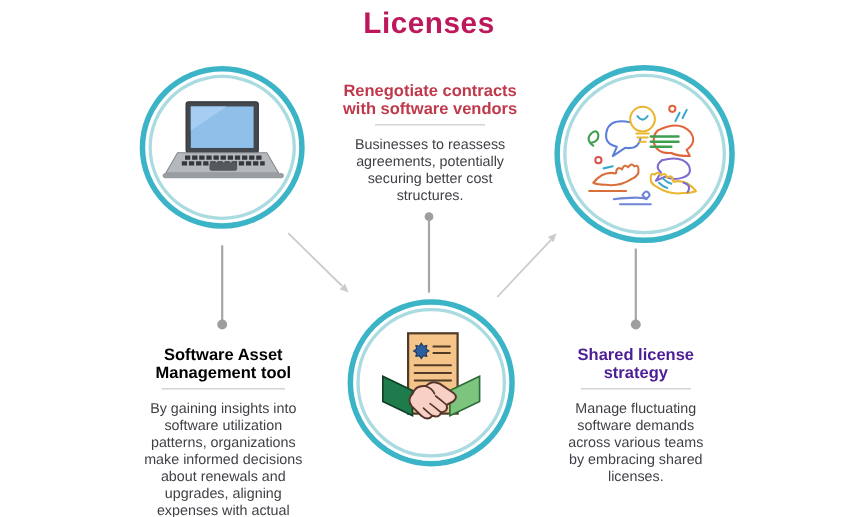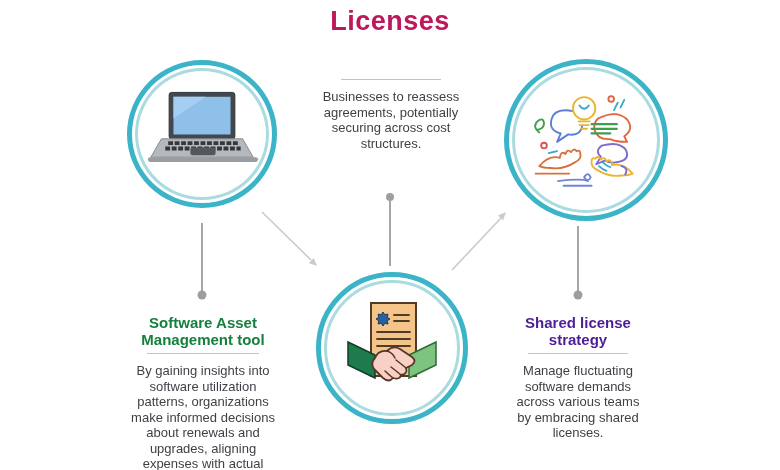--- a/index.html
+++ b/index.html
@@ -24,21 +24,21 @@
     content:"";position:absolute;inset:3px;border-radius:50%;
     border:3px solid #a9dbe1;
   }
   .ring svg{position:relative;z-index:1;}
   
   .section{position:absolute;text-align:center;}
   .heading{
     font-size:15px;font-weight:700;line-height:17px;white-space:pre-line;margin:0;
   }
   .heading.red{color:#c0394b;}
-  .heading.purple{color:#15803d;}
+  .heading.purple{color:#000000;}
   .heading.green{color:#4c1d95;}
   .rule{height:0;border-top:1px solid #c4c4c4;margin:5px auto 0 auto;}
   .body{
     font-size:13px;line-height:15.5px;color:#3f3f46;white-space:pre-line;
     margin:9px auto 0 auto;
   }
   svg{display:block;}
 </style>
 </head>
 <body>
@@ -114,24 +114,26 @@
         <path d="M52 17 H67 M52 23 H67 M35 34 H68 M35 41 H68 M35 48 H68" stroke="#4f3b28" stroke-width="1.8" stroke-linecap="round"></path>
         <polygon points="6,44 33,57 33,80 6,67" fill="#1e7b4c" stroke="#0f3d26" stroke-width="1.5"></polygon>
         <polygon points="94,44 67,57 67,80 94,67" fill="#7dc57e" stroke="#2f6b39" stroke-width="1.5"></polygon>
         <path d="M33 60 Q36 52 45 53 Q51 47 58 51 L70 59 Q75 63 70 67 L64 70 Q66 76 59 77 Q58 82 51 80 Q47 85 41 80 L32 71 Q28 65 33 60 Z" fill="#f8d0c4" stroke="#56362c" stroke-width="1.8" stroke-linejoin="round"></path>
         <path d="M64 70 Q58 65 54 62 M59 77 Q53 72 49 69 M51 80 Q46 76 43 73 M45 53 Q51 55 53 60" fill="none" stroke="#56362c" stroke-width="1.5" stroke-linecap="round"></path>
       </svg>
     </div>
   </div>
 
   <div class="section" style="left:291px;top:74px;width:200px;">
+    <div class="heading red">Renegotiate contracts
+with software vendors</div>
     <div class="rule" style="width:100px;"></div>
     <div class="body" style="width:152px;">Businesses to reassess
 agreements, potentially
-securing across cost
+securing better cost
 structures.</div>
   </div>
 
   <div class="section" style="left:103px;top:314px;width:200px;">
     <div class="heading purple">Software Asset
 Management tool</div>
     <div class="rule" style="width:112px;"></div>
     <div class="body" style="width:160px;">By gaining insights into
 software utilization
 patterns, organizations

